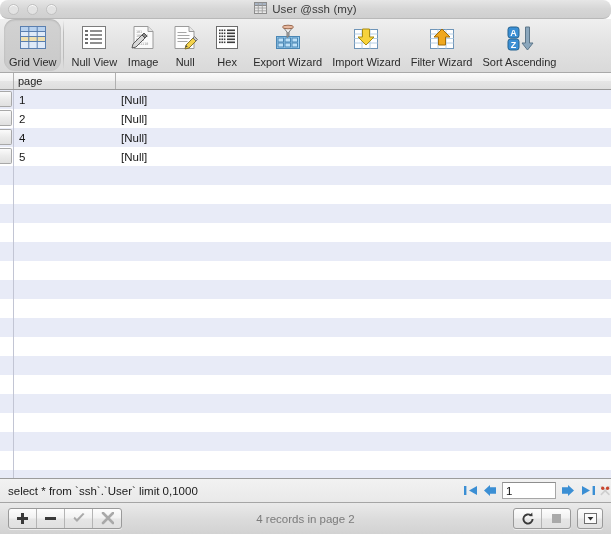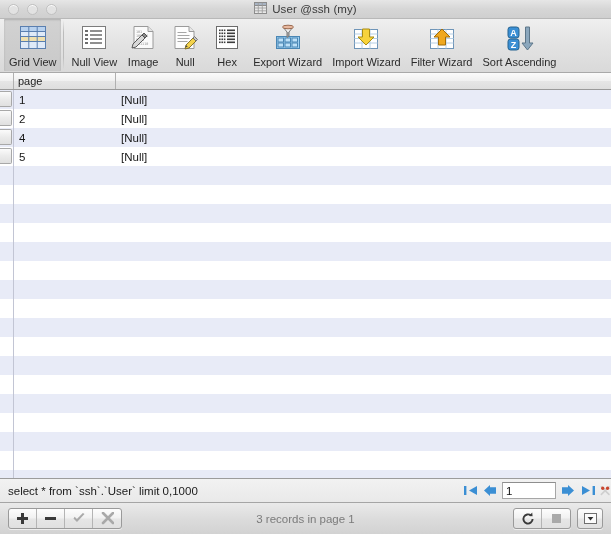--- a/index.html
+++ b/index.html
@@ -23,20 +23,21 @@
 
   
   .titlebar {
     position: relative;
     height: 19px;
     flex: 0 0 19px;
     background: linear-gradient(to bottom, #e6e6e6 0%, #d6d6d6 50%, #cfcfcf 100%);
     border-bottom: 1px solid #b8b8b8;
     display: flex;
     align-items: center;
+    border-radius: 8px;
   }
   .traffic {
     display: flex;
     gap: 8px;
     padding-left: 8px;
     align-items: center;
   }
   .light {
     width: 11px;
     height: 11px;
@@ -78,21 +79,21 @@
     display: flex;
     flex-direction: column;
     align-items: center;
     justify-content: flex-start;
     padding: 3px 5px 0 5px;
     cursor: default;
     position: relative;
   }
   .tb-item.selected {
     background: linear-gradient(to bottom, #d2d2d2 0%, #c9c9c9 100%);
-    border-radius: 1px;
+    border-radius: 11px;
     box-shadow: inset 0 1px 2px rgba(0,0,0,0.17);
   }
   .tb-icon {
     height: 32px;
     display: flex;
     align-items: center;
     justify-content: center;
   }
   .tb-label {
     font-size: 11px;
@@ -697,21 +698,21 @@
           <path d="M1.5 6.5 l3.5 3.5 l7.5 -8 l-1.6 -1 l-6 6 l-2.2 -2.2 z" fill="#a9a9a9"></path>
         </svg>
       </div>
       <div class="gbtn">
         <svg width="13" height="13" viewBox="0 0 13 13">
           <path d="M2 1 l10 10 M12 1 l-10 10" stroke="#a9a9a9" stroke-width="2.6" stroke-linecap="round"></path>
         </svg>
       </div>
     </div>
 
-    <div class="status-text">3 records in page 1</div>
+    <div class="status-text">4 records in page 2</div>
 
     <div class="right-group">
       <div class="btn-group">
         <div class="gbtn">
           <svg width="14" height="14" viewBox="0 0 14 14">
             <path d="M11.6 7 a4.6 4.6 0 1 1 -1.6 -3.5" fill="none" stroke="#3a3a3a" stroke-width="1.9"></path>
             <path d="M11.2 0.6 l0.4 3.6 l-3.6 -0.3 z" fill="#3a3a3a"></path>
           </svg>
         </div>
         <div class="gbtn">

